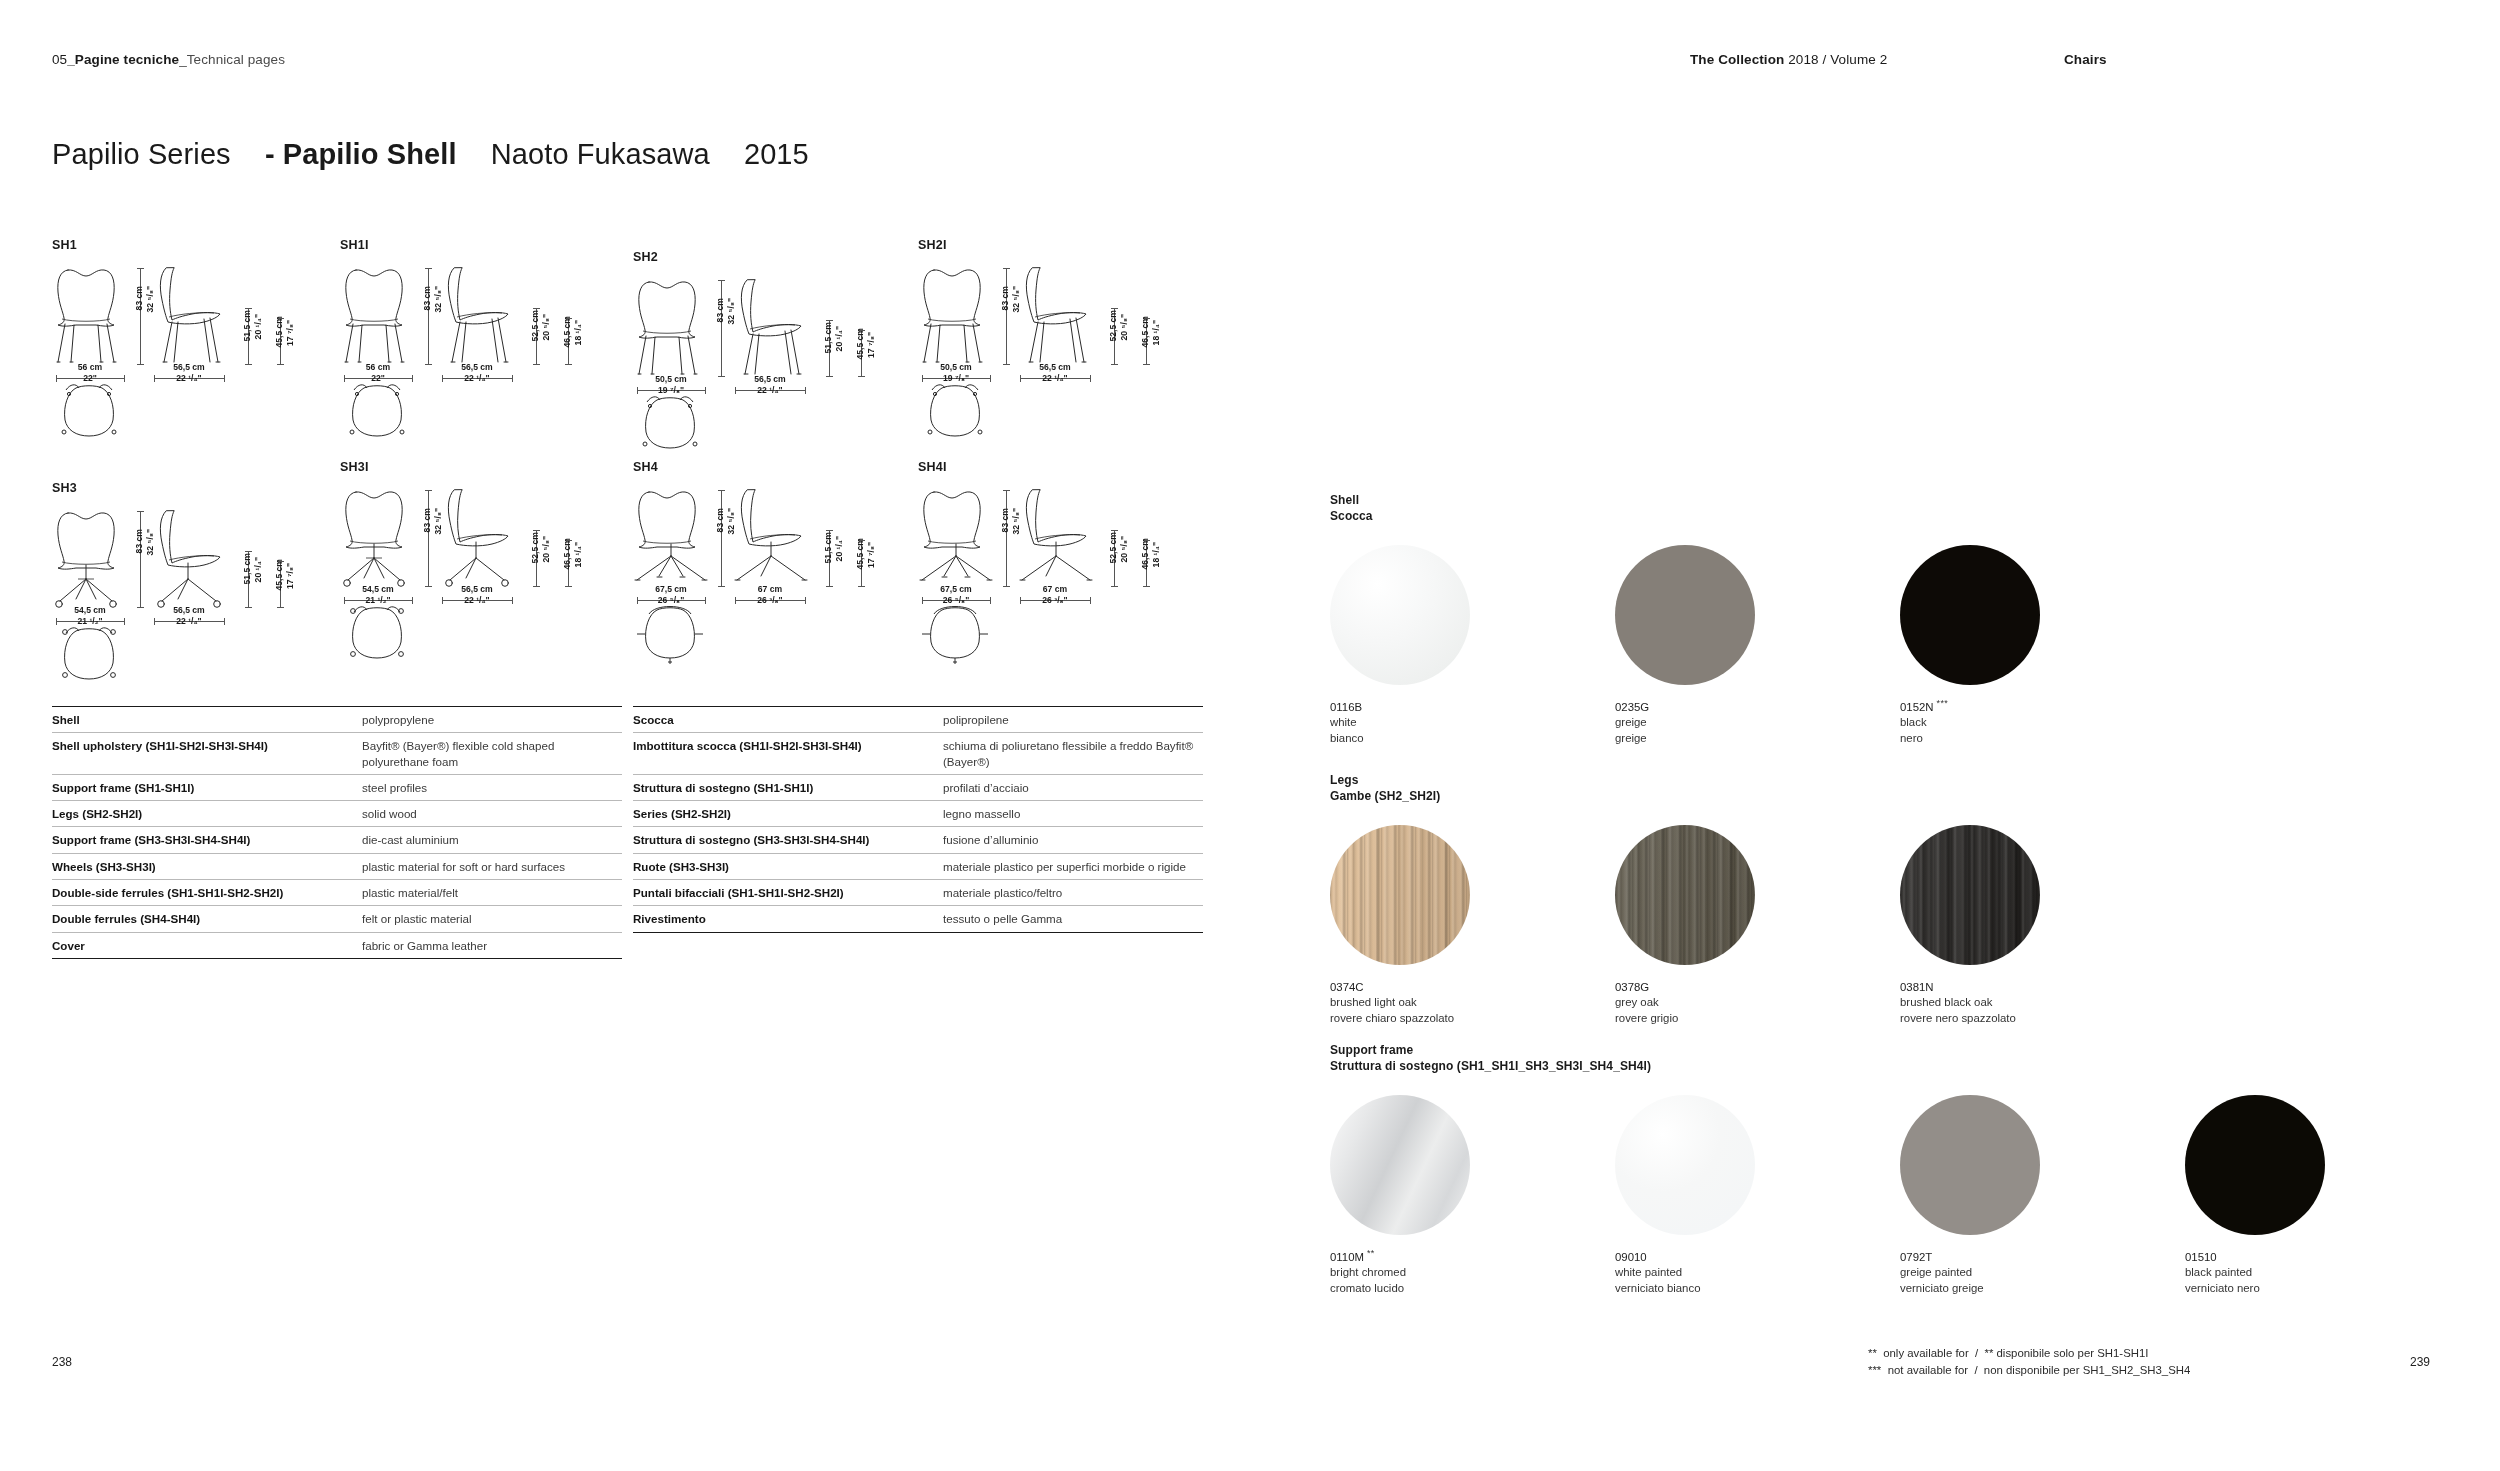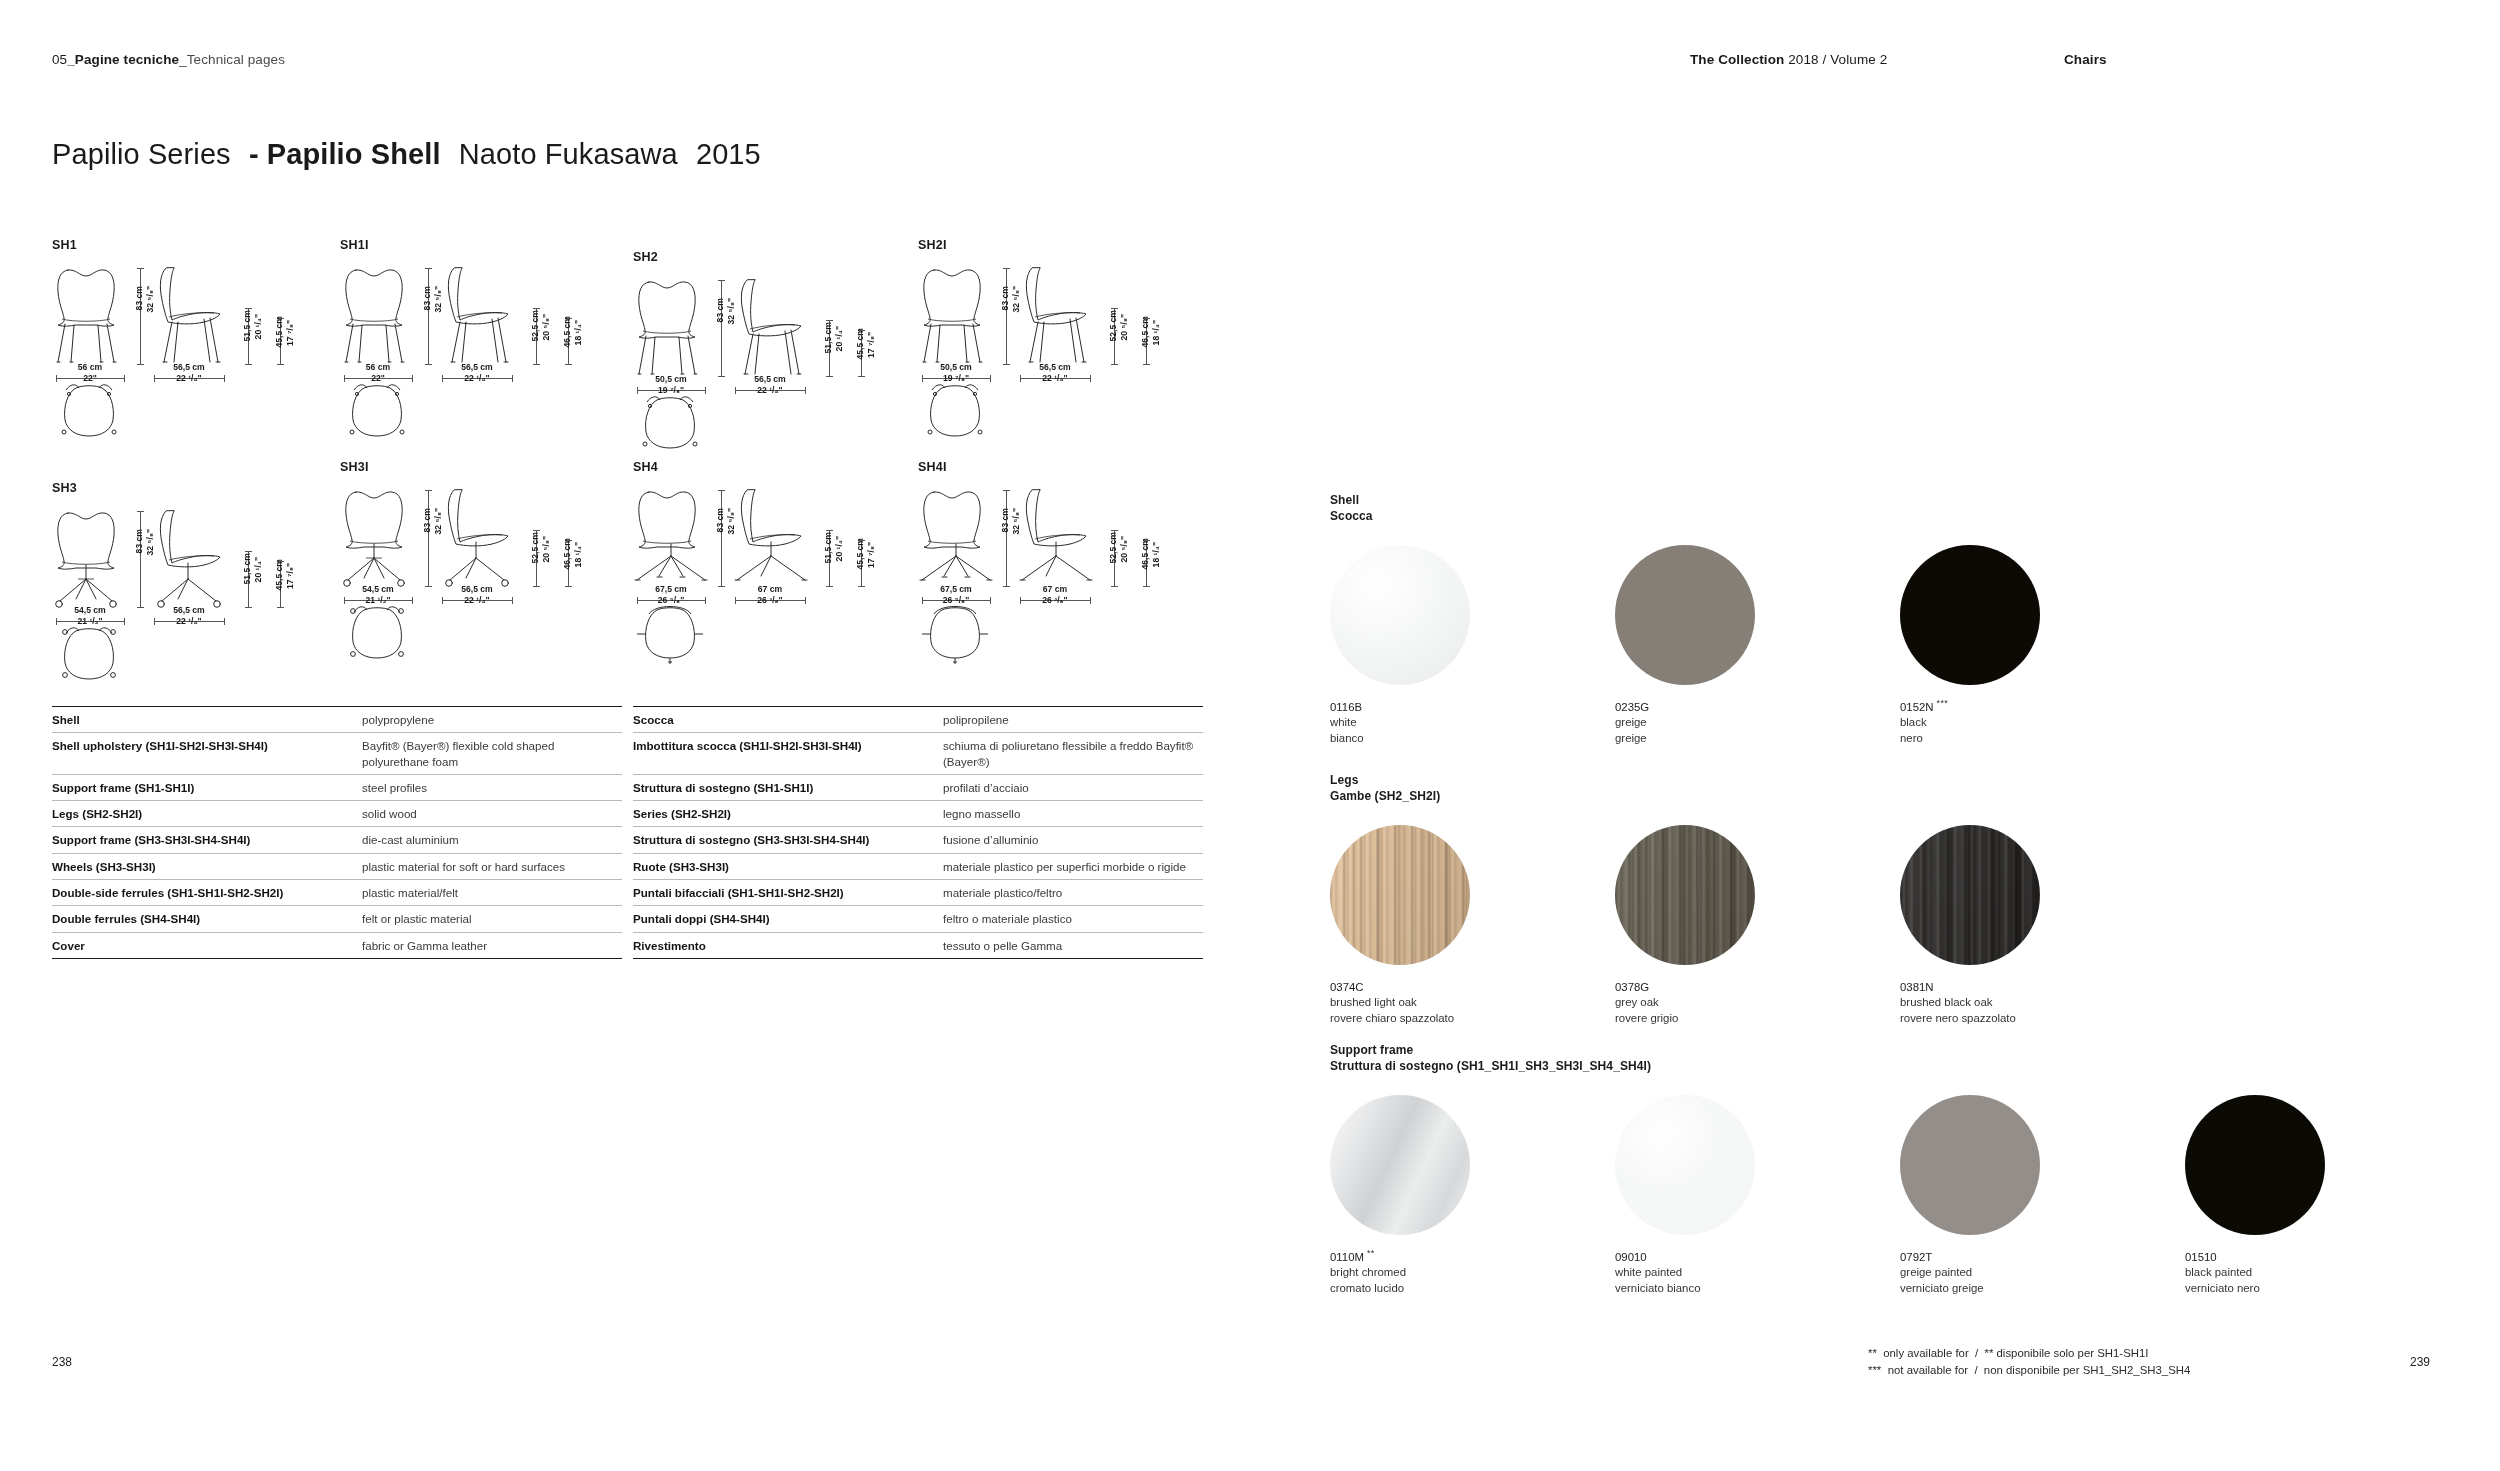--- a/index.html
+++ b/index.html
@@ -19,21 +19,21 @@
   .rh-left b{font-weight:700;}
   .rh-left span.lt{color:#4a4a4a;font-weight:400;}
   .rh-mid{left:1690px;}
   .rh-mid b{font-weight:700;}
   .rh-mid span.lt{font-weight:400;}
   .rh-right{left:2064px;font-weight:700;}
 
   
   .maintitle{position:absolute;left:52px;top:138px;font-size:29px;font-weight:400;white-space:nowrap;letter-spacing:.1px;}
   .maintitle .bold{font-weight:700;}
-  .maintitle .gapped{margin-left:10px;}
+  .maintitle .gapped{margin-left:26px;}
 
   
   .chairblock{position:absolute;}
   .chaircode{font-size:12.5px;font-weight:700;letter-spacing:.2px;margin-bottom:8px;}
   .diagrow{position:relative;height:130px;}
   .svgwrap{position:absolute;top:0;left:0;}
   .planwrap{position:absolute;left:2px;}
 
   
   .dimv{position:absolute;font-size:8.6px;font-weight:700;white-space:nowrap;
@@ -729,24 +729,20 @@
                      <div class="v">fusione d’alluminio</div>
       </div>
       <div class="row">
         <div class="k">Ruote (SH3-SH3I)</div>
                      <div class="v">materiale plastico per superfici morbide o rigide</div>
       </div>
       <div class="row">
         <div class="k">Puntali bifacciali (SH1-SH1I-SH2-SH2I)</div>
                      <div class="v">materiale plastico/feltro</div>
       </div>
-      <div class="row">
-        <div class="k">Puntali doppi (SH4-SH4I)</div>
-                     <div class="v">feltro o materiale plastico</div>
-      </div>
       <div class="row last">
         <div class="k">Rivestimento</div>
                      <div class="v">tessuto o pelle Gamma</div>
       </div>
     </div>
 
   <div class="swgroup" id="group-shell" style="left:1330px;top:492px;">
       <div class="swtitle">
         <div>Shell</div>
                     <div>Scocca</div>

